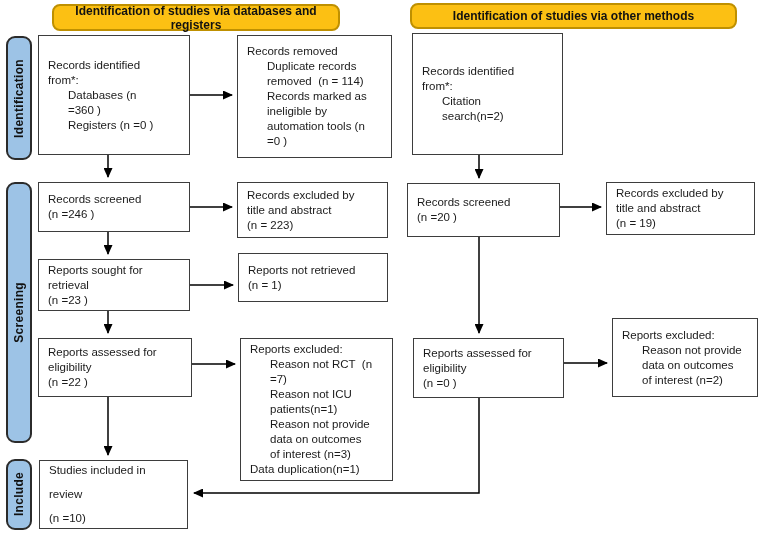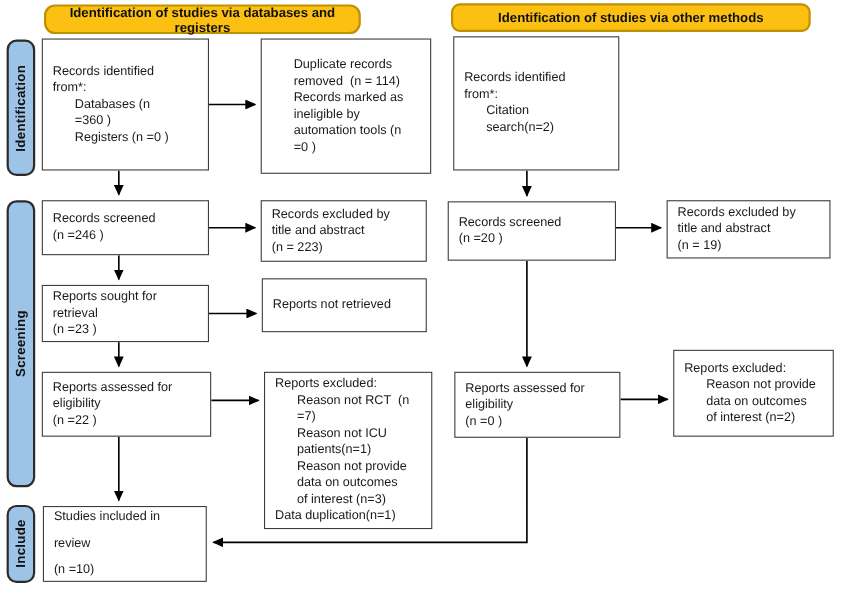--- a/index.html
+++ b/index.html
@@ -13,21 +13,21 @@
     font-family:"Liberation Sans","DejaVu Sans",sans-serif; color:#1a1a1a; overflow:hidden;
   }
   .arrows{position:absolute;left:0;top:0;}
   .arrows line,.arrows polyline{stroke:var(--arrow);stroke-width:1.5;fill:none;}
 
   .hdr{
     position:absolute; background:var(--header-fill); border:2px solid var(--header-border);
     border-radius:8px; display:flex; align-items:center; justify-content:center;
     font-weight:bold; font-size:12px; color:#111; box-sizing:border-box; text-align:center;
   }
-  #hdr-db{left:40px;top:4px;width:288px;height:27px;border-radius:10px;}
+  #hdr-db{left:52px;top:4px;width:288px;height:27px;}
   #hdr-other{left:410px;top:3px;width:327px;height:26px;}
 
   .stage{
     position:absolute; background:var(--stage-fill); border:2px solid var(--stage-border);
     border-radius:9px; display:flex; align-items:center; justify-content:center; box-sizing:border-box;
   }
   .stage span{
     writing-mode:vertical-rl; transform:rotate(180deg);
     font-weight:bold; font-size:12px; color:#111; letter-spacing:0.3px;
   }
@@ -103,20 +103,21 @@
   </div>
 
   <div class="box" id="box-a">
       <div class="ln">Records identified</div>
       <div class="ln">from*:</div>
       <div class="ln ind">Databases (n</div>
       <div class="ln ind">=360 )</div>
       <div class="ln ind">Registers (n =0 )</div>
     </div>
   <div class="box" id="box-b">
+      <div class="ln">Records removed</div>
       <div class="ln ind">Duplicate records</div>
       <div class="ln ind">removed  (n = 114)</div>
       <div class="ln ind">Records marked as</div>
       <div class="ln ind">ineligible by</div>
       <div class="ln ind">automation tools (n</div>
       <div class="ln ind">=0 )</div>
     </div>
   <div class="box" id="box-c">
       <div class="ln">Records identified</div>
       <div class="ln">from*:</div>
@@ -141,20 +142,21 @@
       <div class="ln">title and abstract</div>
       <div class="ln">(n = 19)</div>
     </div>
   <div class="box" id="box-h">
       <div class="ln">Reports sought for</div>
       <div class="ln">retrieval</div>
       <div class="ln">(n =23 )</div>
     </div>
   <div class="box" id="box-i">
       <div class="ln">Reports not retrieved</div>
+      <div class="ln">(n = 1)</div>
     </div>
   <div class="box" id="box-j">
       <div class="ln">Reports assessed for</div>
       <div class="ln">eligibility</div>
       <div class="ln">(n =22 )</div>
     </div>
   <div class="box" id="box-k">
       <div class="ln">Reports excluded:</div>
       <div class="ln ind">Reason not RCT  (n</div>
       <div class="ln ind">=7)</div>

